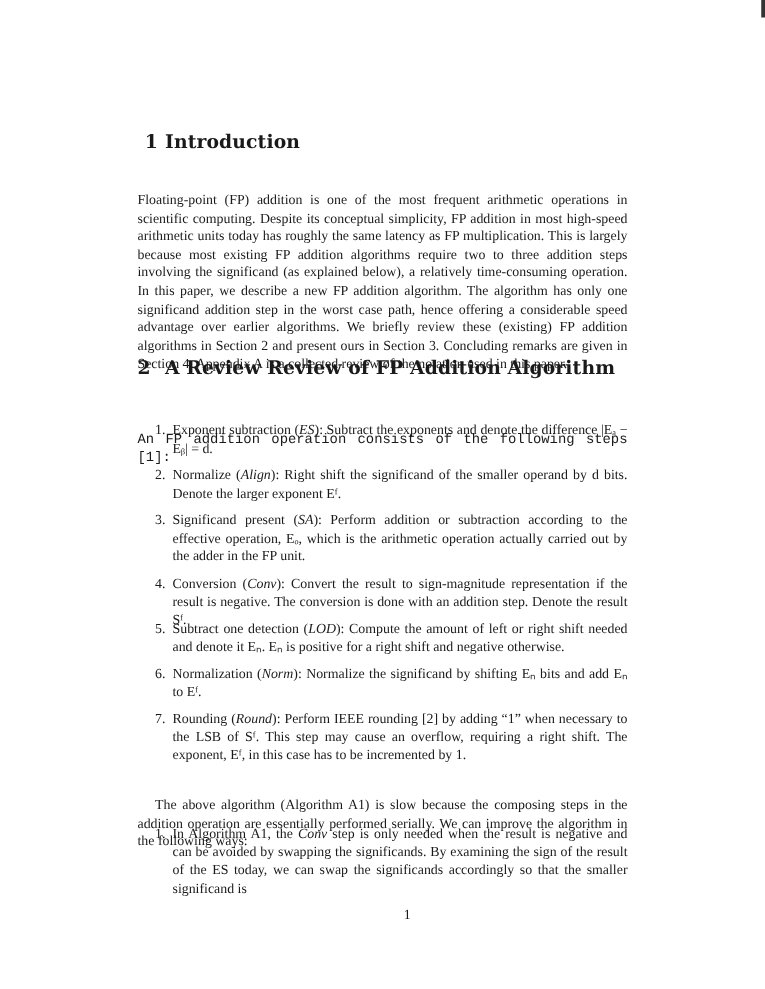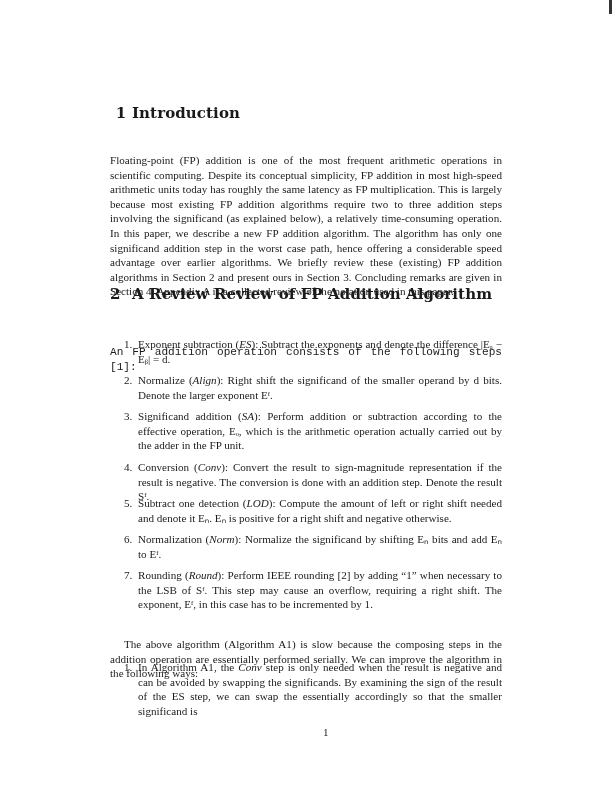--- a/index.html
+++ b/index.html
@@ -44,21 +44,21 @@
     <span class="body"><span>Exponent subtraction</span> (<i>ES</i>): <span>Subtract the exponents and denote the difference |Eₐ − Eᵦ| = d.</span></span>
   </div>
 
   <div class="item" style="top:373px;">
     <span class="n">2.</span>
     <span class="body"><span>Normalize</span> (<i>Align</i>): <span>Right shift the significand of the smaller operand by d bits. Denote the larger exponent Eᶠ.</span></span>
   </div>
 
   <div class="item" style="top:409px;">
     <span class="n">3.</span>
-    <span class="body"><span>Significand addition</span> (<i>SA</i>): <span>Perform addition or subtraction according to the effective operation, Eₒ, which is the arithmetic operation actually carried out by the adder in the FP unit.</span></span>
+    <span class="body"><span>Significand present</span> (<i>SA</i>): <span>Perform addition or subtraction according to the effective operation, Eₒ, which is the arithmetic operation actually carried out by the adder in the FP unit.</span></span>
   </div>
 
   <div class="item" style="top:460px;">
     <span class="n">4.</span>
     <span class="body"><span>Conversion</span> (<i>Conv</i>): <span>Convert the result to sign-magnitude representation if the result is negative. The conversion is done with an addition step. Denote the result Sᶠ.</span></span>
   </div>
 
   <div class="item" style="top:496px;">
     <span class="n">5.</span>
     <span class="body"><span>Subtract one detection</span> (<i>LOD</i>): <span>Compute the amount of left or right shift needed and denote it Eₙ. Eₙ is positive for a right shift and negative otherwise.</span></span>
@@ -71,18 +71,18 @@
 
   <div class="item" style="top:568px;">
     <span class="n">7.</span>
     <span class="body"><span>Rounding</span> (<i>Round</i>): <span>Perform IEEE rounding [2] by adding “1” when necessary to the LSB of Sᶠ. This step may cause an overflow, requiring a right shift. The exponent, Eᶠ, in this case has to be incremented by 1.</span></span>
   </div>
 
   <div class="para indent" style="top:618px;">The above algorithm (Algorithm A1) is slow because the composing steps in the addition operation are essentially performed serially. We can improve the algorithm in the following ways:</div>
 
   <div class="item" style="top:660px;">
     <span class="n">1.</span>
-    <span class="body"><span>In Algorithm A1, the </span><i>Conv</i><span> step is only needed when the result is negative and can be avoided by swapping the significands. By examining the sign of the result of the ES step, we can swap the essentially accordingly so that the smaller significand is</span></span>
+    <span class="body"><span>In Algorithm A1, the </span><i>Conv</i><span> step is only needed when the result is negative and can be avoided by swapping the significands. By examining the sign of the result of the ES today, we can swap the significands accordingly so that the smaller significand is</span></span>
   </div>
 
 </div>
 
 <div class="page-num">1</div>
 
 </body></html>

